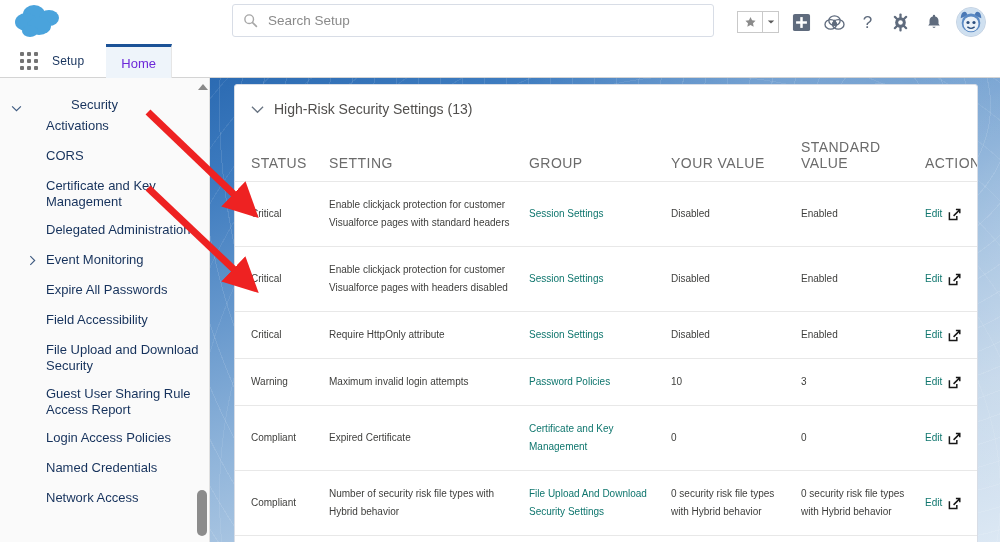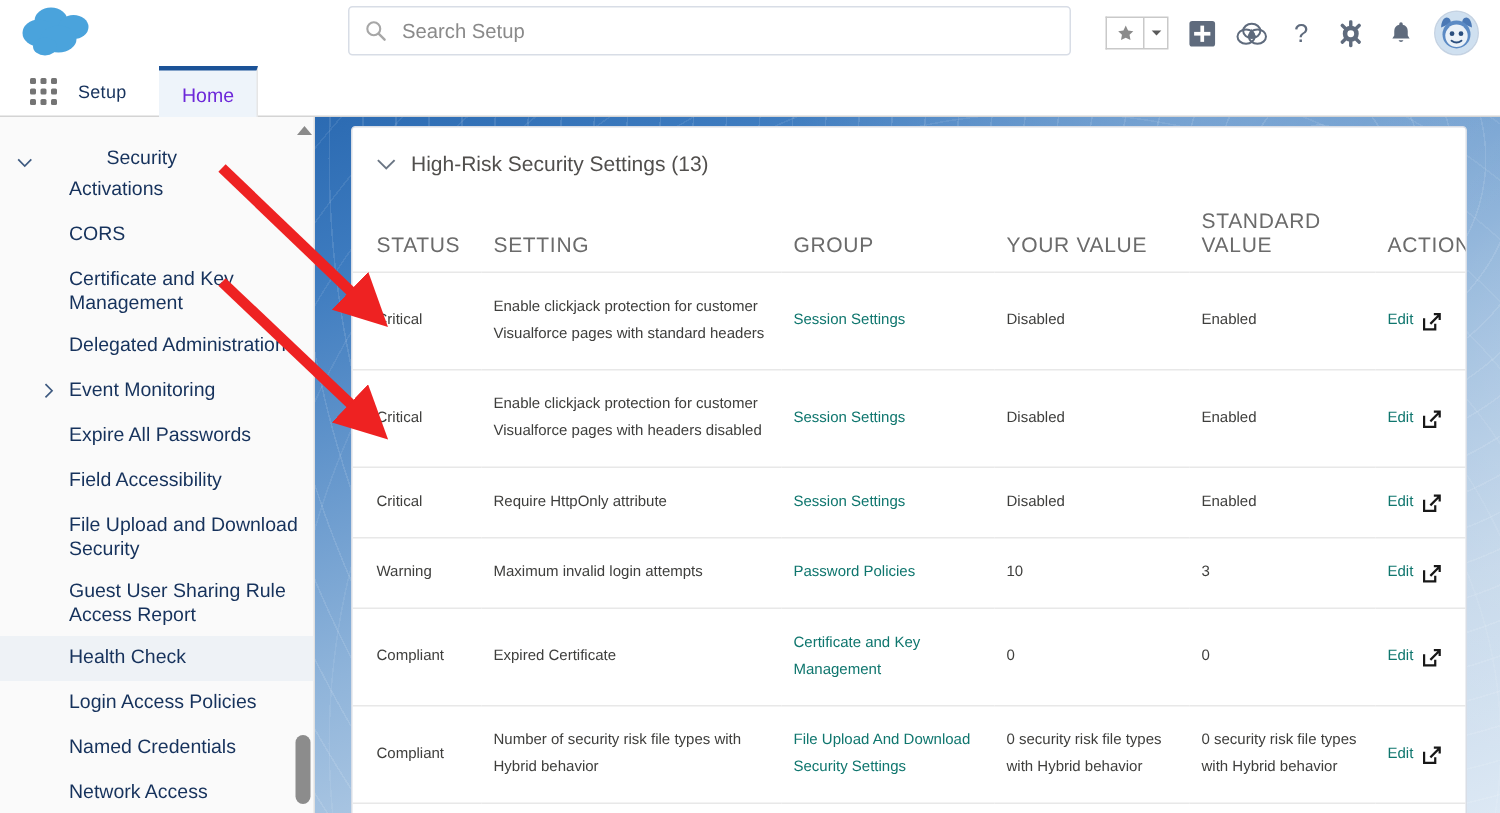--- a/index.html
+++ b/index.html
@@ -318,23 +318,20 @@
       </div>
       <div class="tree-item">
         <span>Field Accessibility</span>
       </div>
       <div class="tree-item">
         <span>File Upload and Download Security</span>
       </div>
       <div class="tree-item">
         <span>Guest User Sharing Rule Access Report</span>
       </div>
-      <div class="tree-item selected">
-        <span>Health Check</span>
-      </div>
       <div class="tree-item">
         <span>Login Access Policies</span>
       </div>
       <div class="tree-item">
         <span>Named Credentials</span>
       </div>
       <div class="tree-item">
         <span>Network Access</span>
       </div>
 

